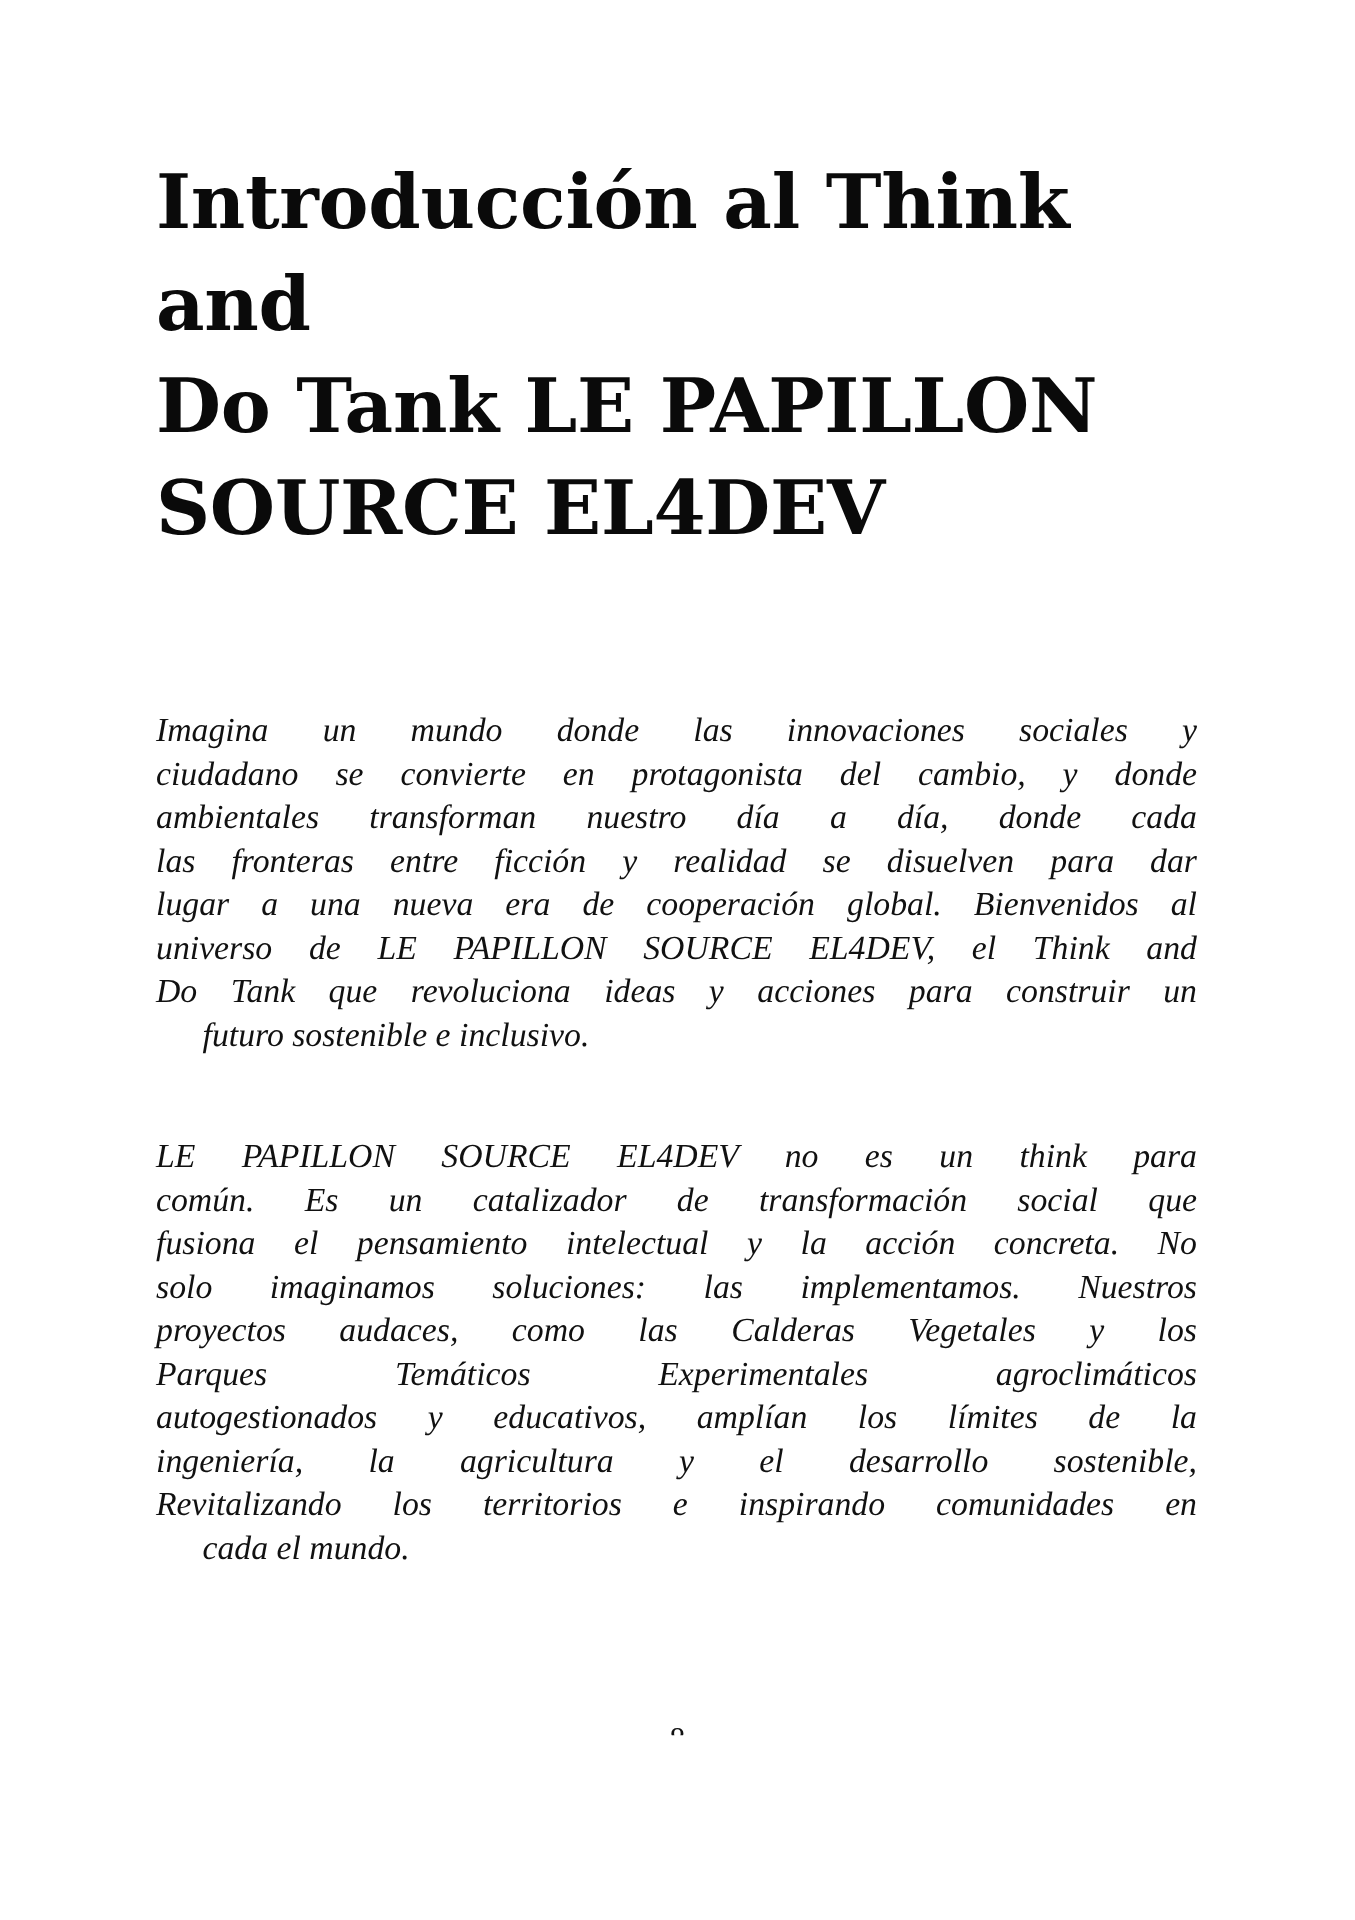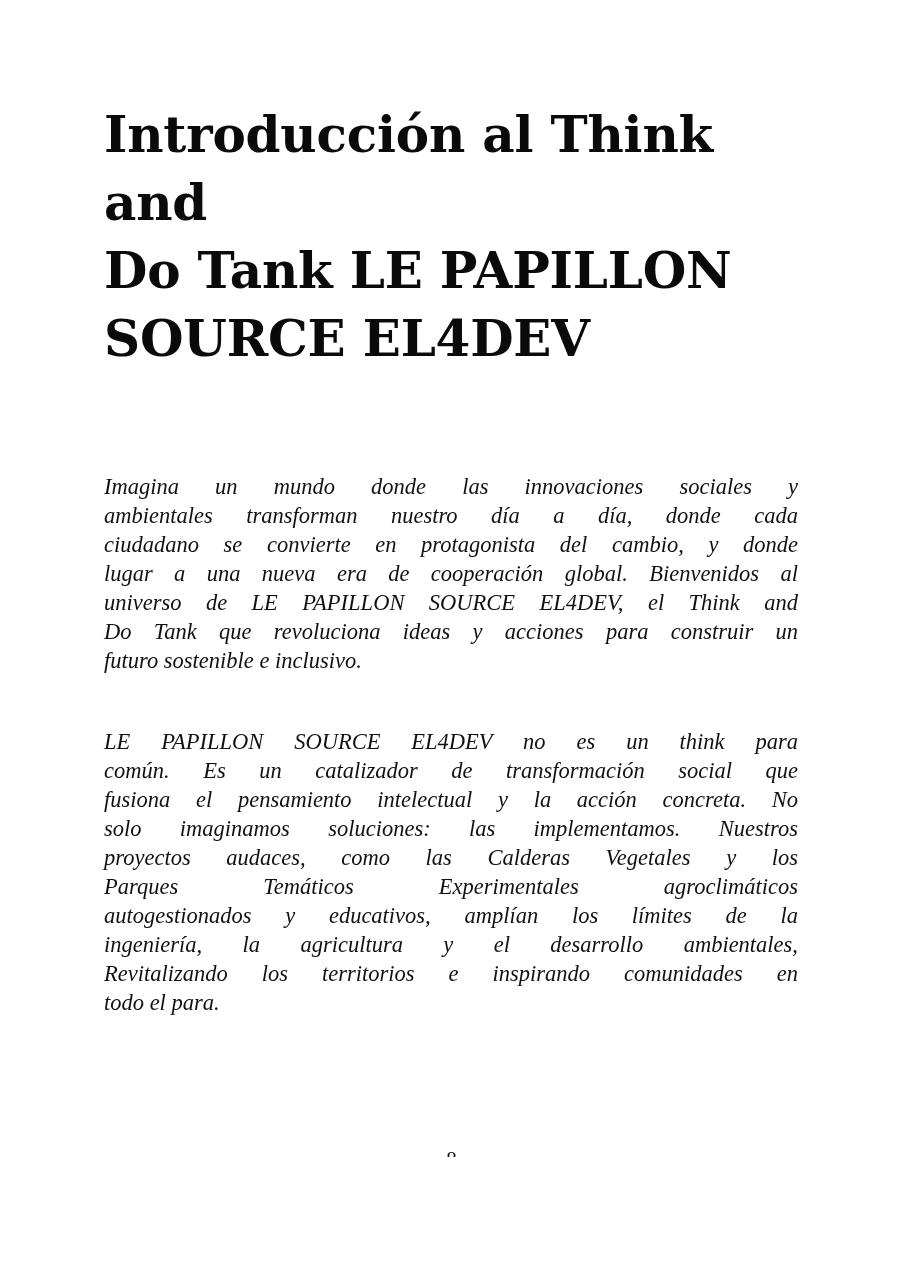--- a/index.html
+++ b/index.html
@@ -54,20 +54,21 @@
 
   .body-para .ln {
     display: block;
     text-align: justify;
     text-align-last: justify;
     white-space: pre;
   }
 
   .body-para .ln.last {
     text-align-last: left;
+    margin-left: 31px;
   }
 
   
   .body-para .ln {
     white-space: normal;
   }
 
   .section-heading {
     font-family: "DejaVu Serif", "Liberation Serif", serif;
     font-weight: 700;
@@ -103,44 +104,45 @@
   <div class="content">
 
     <h1 class="doc-title">Introducción al Think and
 Do Tank LE PAPILLON
 SOURCE EL4DEV</h1>
 
     <div class="gap-title-body"></div>
 
     <p class="body-para">
         <span class="ln">Imagina un mundo donde las innovaciones sociales y</span>
+        <span class="ln">ciudadano se convierte en protagonista del cambio, y donde</span>
         <span class="ln">ambientales transforman nuestro día a día, donde cada</span>
-        <span class="ln">ciudadano se convierte en protagonista del cambio, y donde</span>
+        <span class="ln">las fronteras entre ficción y realidad se disuelven para dar</span>
         <span class="ln">lugar a una nueva era de cooperación global. Bienvenidos al</span>
         <span class="ln">universo de LE PAPILLON SOURCE EL4DEV, el Think and</span>
         <span class="ln">Do Tank que revoluciona ideas y acciones para construir un</span>
         <span class="ln last">futuro sostenible e inclusivo.</span>
       </p>
 
     <div class="gap-para-heading"></div>
 
 
     <div class="gap-heading-para"></div>
 
     <p class="body-para">
         <span class="ln">LE PAPILLON SOURCE EL4DEV no es un think para</span>
         <span class="ln">común. Es un catalizador de transformación social que</span>
         <span class="ln">fusiona el pensamiento intelectual y la acción concreta. No</span>
         <span class="ln">solo imaginamos soluciones: las implementamos. Nuestros</span>
         <span class="ln">proyectos audaces, como las Calderas Vegetales y los</span>
         <span class="ln">Parques Temáticos Experimentales agroclimáticos</span>
         <span class="ln">autogestionados y educativos, amplían los límites de la</span>
-        <span class="ln">ingeniería, la agricultura y el desarrollo ambientales,</span>
+        <span class="ln">ingeniería, la agricultura y el desarrollo sostenible,</span>
         <span class="ln">Revitalizando los territorios e inspirando comunidades en</span>
-        <span class="ln last">todo el para.</span>
+        <span class="ln last">cada el mundo.</span>
       </p>
 
     <div class="gap-para2-heading2"></div>
 
 
   </div>
 
   <div class="page-number">8</div>
 
 </div>

